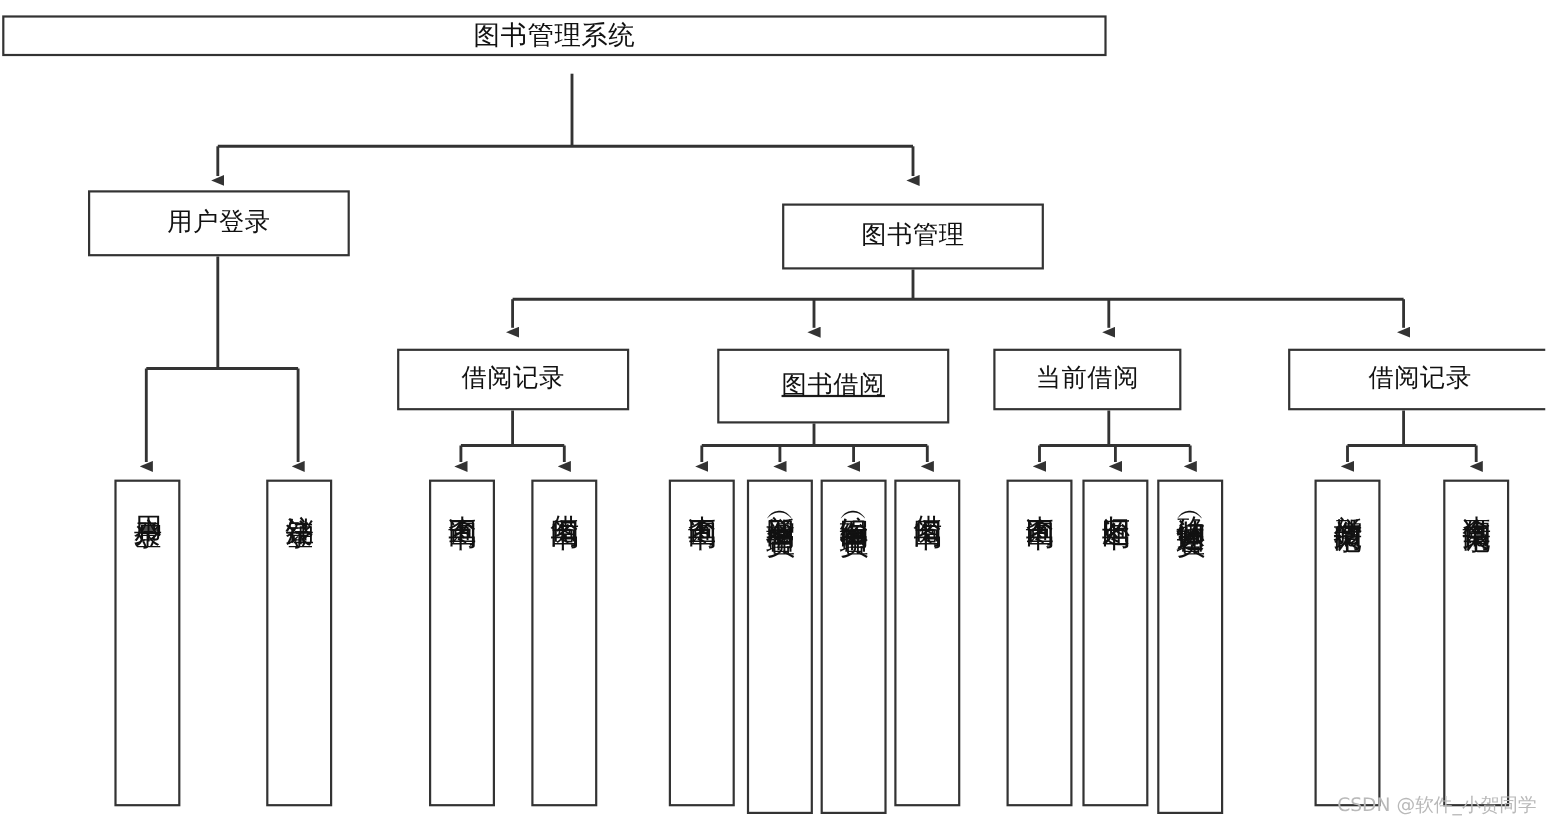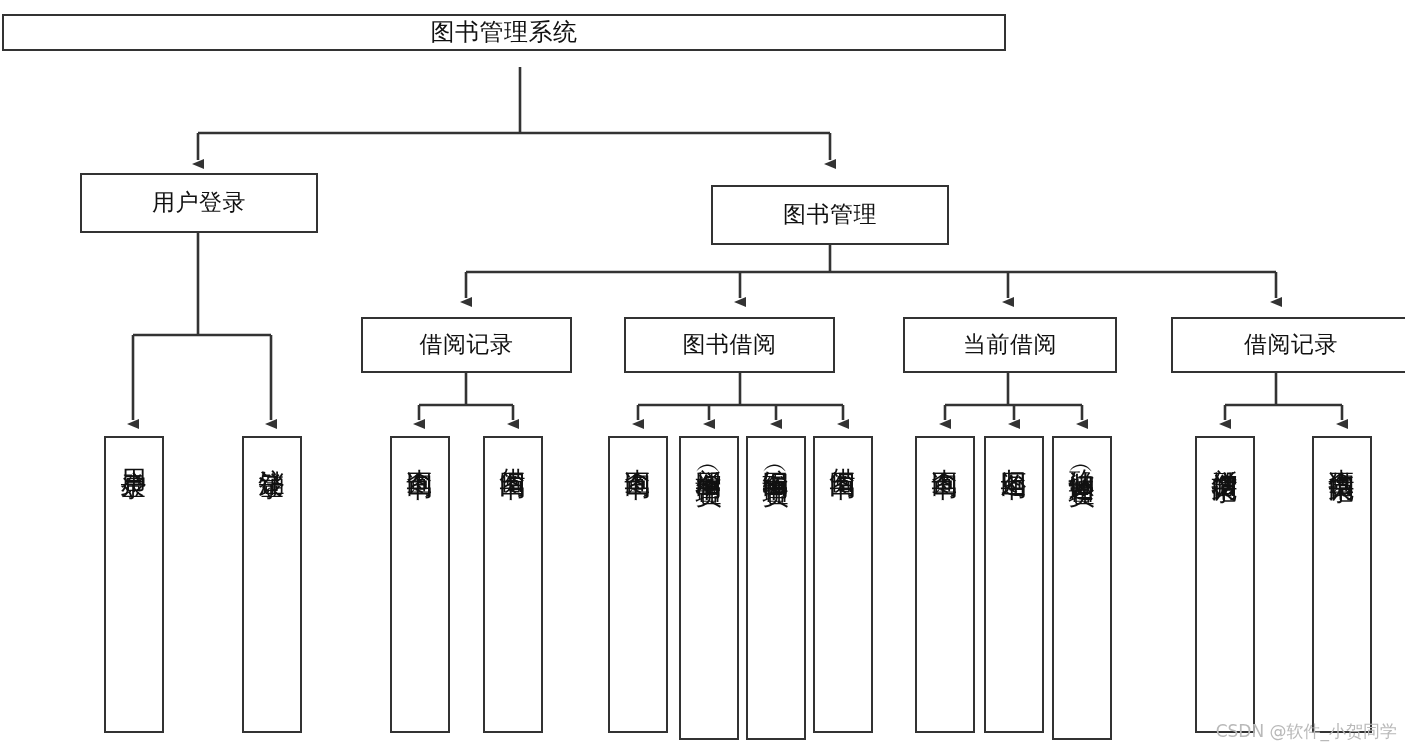--- a/index.html
+++ b/index.html
@@ -141,25 +141,25 @@
   </div>
 
   <div class="node h" style="left:711px; top:185px; width:238px; height:60px;">
     <span class="label">图书管理</span>
   </div>
 
   <div class="node h" style="left:361px; top:317px; width:211px; height:56px;">
     <span class="label">借阅记录</span>
   </div>
 
-  <div class="node h" style="left:624px; top:317px; width:211px; height:56px;">
+  <div class="node h" style="left:652px; top:317px; width:211px; height:68px;text-decoration:underline;">
     <span class="label">图书借阅</span>
   </div>
 
-  <div class="node h" style="left:903px; top:317px; width:214px; height:56px;">
+  <div class="node h" style="left:903px; top:317px; width:171px; height:56px;">
     <span class="label">当前借阅</span>
   </div>
 
   <div class="node h" style="left:1171px; top:317px; width:240px; height:56px;">
     <span class="label">借阅记录</span>
   </div>
 
   <div class="node v" style="left:104px; top:436px; width:60px; height:297px;">
     <span class="label">用户登录</span>
   </div>

